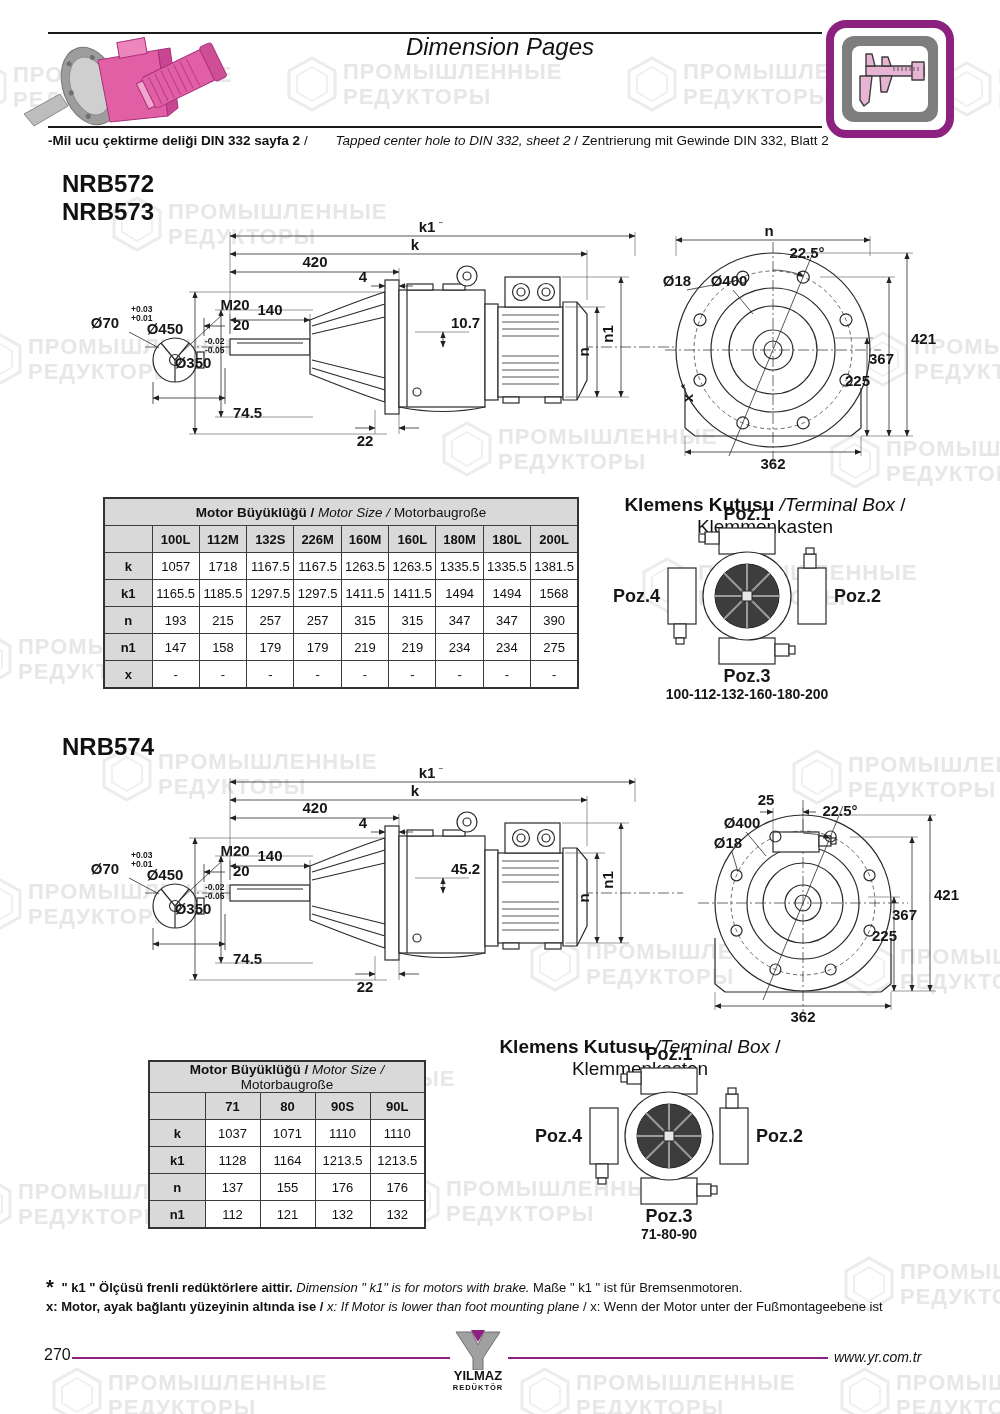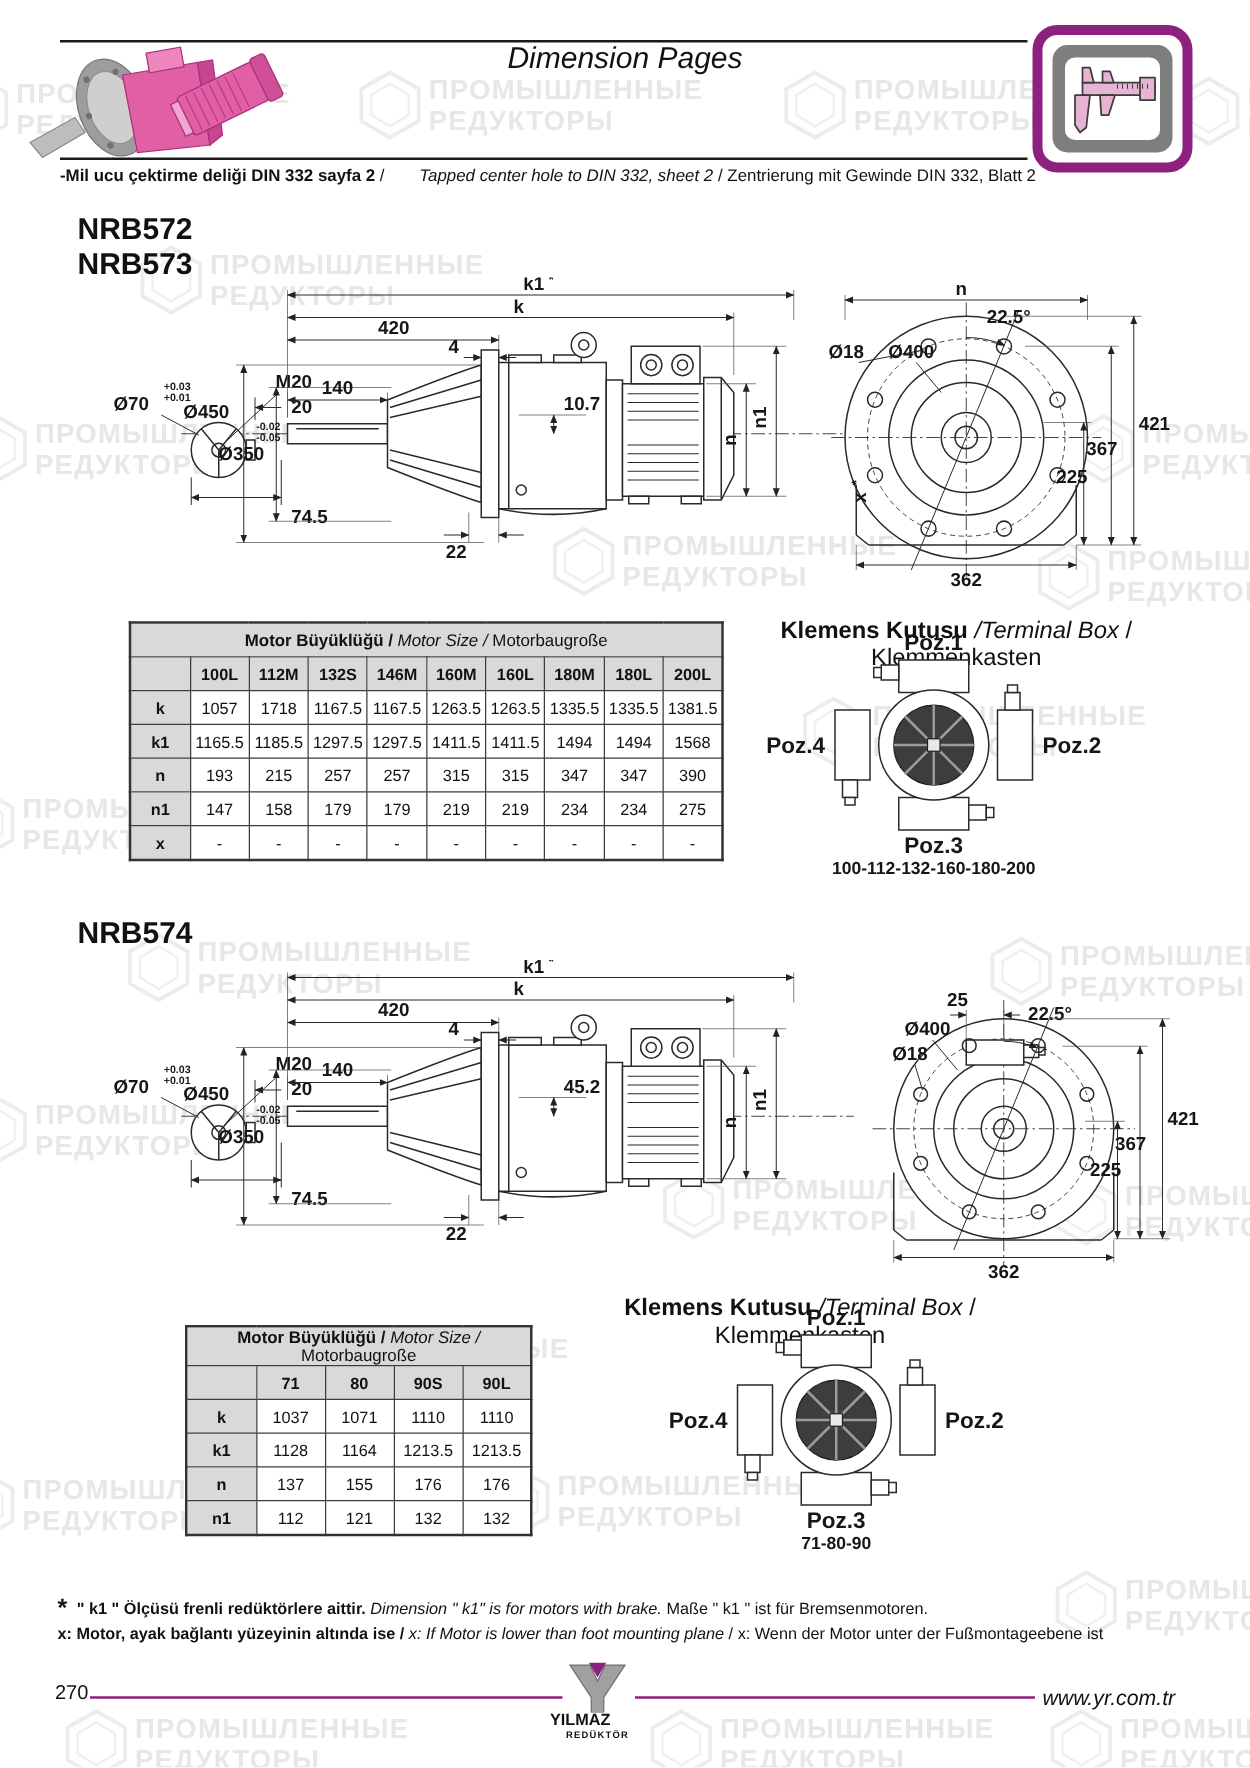--- a/index.html
+++ b/index.html
@@ -32,22 +32,22 @@
   
   .kt{position:absolute;z-index:1;text-align:center;font-size:19px;}
   .kt b{font-weight:bold;} .kt i{font-style:italic;}
   
   .fn{position:absolute;left:46px;z-index:1;font-size:13px;}
   .fn b{font-weight:bold;} .fn i{font-style:italic;}
   .fn-star{font-size:20px;font-weight:bold;vertical-align:-2px;margin-right:4px;}
   
   .f-line{position:absolute;height:2px;background:#8d2180;z-index:1;}
   .f-page{position:absolute;left:44px;top:1346px;font-size:16px;z-index:1;}
-  .f-url{position:absolute;left:834px;top:1349px;font-size:17px;font-style:italic;z-index:1;}
-  .f-logo-name{position:absolute;left:440px;top:1368px;width:76px;font-weight:bold;font-size:13px;z-index:1;}
+  .f-url{position:absolute;left:834px;top:1349px;font-size:14px;font-style:italic;z-index:1;}
+  .f-logo-name{position:absolute;left:440px;top:1368px;width:76px;text-align:center;font-weight:bold;font-size:13px;z-index:1;}
   .f-logo-sub{position:absolute;left:440px;top:1383px;width:76px;text-align:center;font-weight:bold;font-size:7.5px;letter-spacing:1px;z-index:1;}
   
   svg text{font-family:"Liberation Sans",sans-serif;font-weight:bold;fill:#161616;text-anchor:middle;}
   .t15{font-size:15px;} .t11{font-size:11px;} .t8{font-size:8.5px;}
   .pz{font-size:18px;} .cap{font-size:14px;}
   .as{text-anchor:start;} .ae{text-anchor:end;}
   .ln{stroke:#2a2a2a;stroke-width:1.2;fill:none;}
   .lw{stroke:#2a2a2a;stroke-width:1.2;fill:#fff;}
   .dm{stroke:#2a2a2a;stroke-width:0.8;fill:none;}
   .fn-ln{stroke:#555;stroke-width:0.6;fill:none;}
@@ -598,21 +598,21 @@
       </colgroup>
       <tbody>
         <tr>
           <td class="tt" colspan="10"><b>Motor Büyüklüğü /</b> <i>Motor Size /</i> <span>Motorbaugroße</span></td>
         </tr>
         <tr>
           <td class="hc"></td>
           <td class="hc">100L</td>
           <td class="hc">112M</td>
           <td class="hc">132S</td>
-          <td class="hc">146M</td>
+          <td class="hc">226M</td>
           <td class="hc">160M</td>
           <td class="hc">160L</td>
           <td class="hc">180M</td>
           <td class="hc">180L</td>
           <td class="hc">200L</td>
         </tr>
         <tr>
           <td class="hc rl">k</td>
           <td class="vc">1057</td>
           <td class="vc">1718</td>

